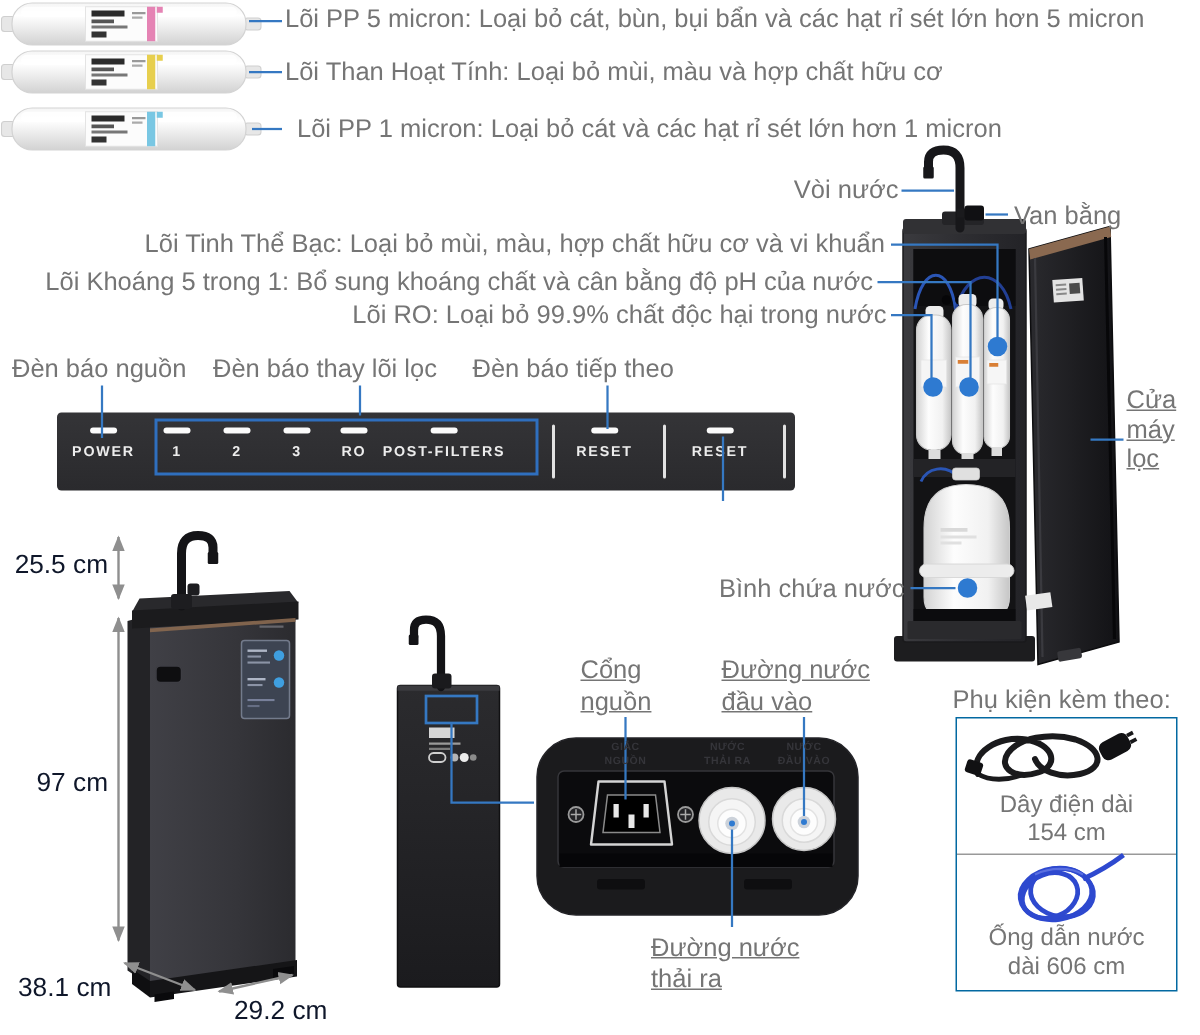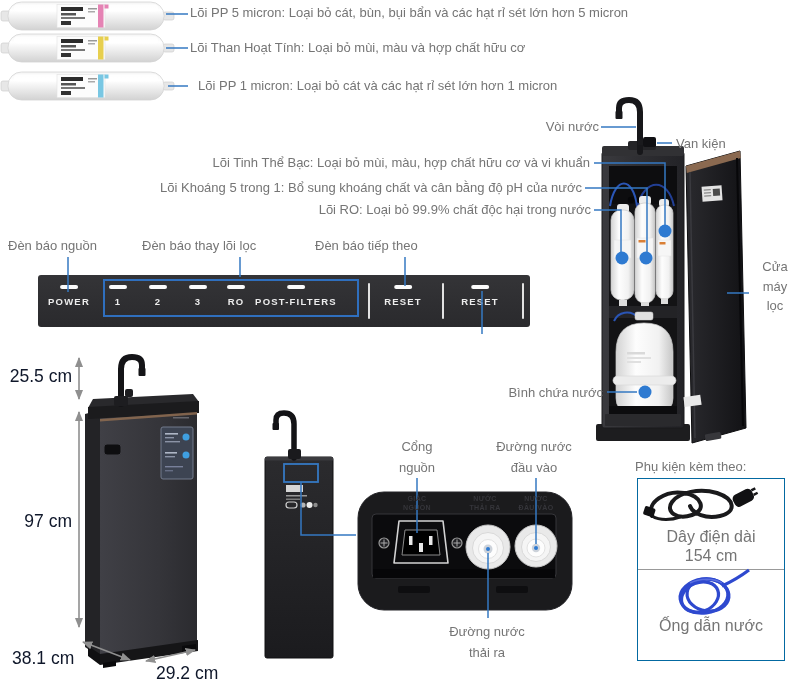--- a/index.html
+++ b/index.html
@@ -1,21 +1,21 @@
 <!DOCTYPE html>
 <html><head>
 <meta charset="utf-8">
 <style>
   html,body{margin:0;padding:0;background:#fff;}
   .canvas{position:relative;width:800px;height:690px;background:#ffffff;overflow:hidden;
           font-family:"Liberation Sans","DejaVu Sans",sans-serif;}
-  .lbl{position:absolute;font-size:13px;color:#757575;line-height:20px;white-space:nowrap;z-index:3;}
+  .lbl{position:absolute;font-size:17px;color:#757575;line-height:20px;white-space:nowrap;z-index:3;}
   .pre{white-space:pre-line;}
   .ra{text-align:right;}
-  .ctr{text-align:center;}
+  .ctr{text-decoration:underline;}
   .dim{position:absolute;font-size:17.5px;color:#0f172a;z-index:3;white-space:nowrap;}
   .art{position:absolute;left:0;top:0;z-index:2;pointer-events:none;}
   
   .panel{position:absolute;left:38px;top:275px;width:492px;height:52px;border-radius:3px;
          background:linear-gradient(#343437,#2a2a2d);z-index:1;}
   .p-item{position:absolute;top:10px;transform:translateX(-50%);display:flex;flex-direction:column;
           align-items:center;}
   .p-dash{width:18px;height:3.5px;background:#fbfbfb;border-radius:2px;}
   .p-item span{margin-top:7px;font-size:9.5px;font-weight:700;letter-spacing:1.2px;color:#ededed;white-space:nowrap;}
   .p-box{position:absolute;left:65px;top:4px;width:252px;height:34px;border:2px solid #2f6fbe;}
@@ -72,20 +72,21 @@
   </div>
 
   <div class="accbox">
     <div class="acc-div"></div>
     <div class="acc-text" style="top:49px">
       <div>Dây điện dài</div>
       <div>154 cm</div>
     </div>
     <div class="acc-text" style="top:138px">
       <div>Ống dẫn nước</div>
+      <div>dài 606 cm</div>
     </div>
   </div>
 
   <svg class="art" width="800" height="690" viewBox="0 0 800 690">
     <defs>
       <linearGradient id="gCap" x1="0" y1="0" x2="0" y2="1">
           <stop offset="0" stop-color="#f5f5f5"></stop>
           <stop offset=".3" stop-color="#ffffff"></stop>
           <stop offset="1" stop-color="#d2d2d2"></stop>
         </linearGradient>
@@ -354,21 +355,21 @@
       <circle cx="488" cy="549" r="2"></circle>
         <circle cx="536" cy="548" r="2"></circle>
     </g>
   </svg>
 
   <div class="lbl" style="left:190px;top:3px">Lõi PP 5 micron: Loại bỏ cát, bùn, bụi bẩn và các hạt rỉ sét lớn hơn 5 micron</div>
   <div class="lbl" style="left:190px;top:38px">Lõi Than Hoạt Tính: Loại bỏ mùi, màu và hợp chất hữu cơ</div>
   <div class="lbl" style="left:198px;top:76px">Lõi PP 1 micron: Loại bỏ cát và các hạt rỉ sét lớn hơn 1 micron</div>
 
   <div class="lbl ra" style="right:201px;top:117px">Vòi nước</div>
-  <div class="lbl" style="left:676px;top:134px">Van kiện</div>
+  <div class="lbl" style="left:676px;top:134px">Van bằng</div>
 
   <div class="lbl ra" style="right:210px;top:153px">Lõi Tinh Thể Bạc: Loại bỏ mùi, màu, hợp chất hữu cơ và vi khuẩn</div>
   <div class="lbl ra" style="right:218px;top:178px">Lõi Khoáng 5 trong 1: Bổ sung khoáng chất và cân bằng độ pH của nước</div>
   <div class="lbl ra" style="right:209px;top:200px">Lõi RO: Loại bỏ 99.9% chất độc hại trong nước</div>
 
   <div class="lbl" style="left:8px;top:236px">Đèn báo nguồn</div>
   <div class="lbl" style="left:142px;top:236px">Đèn báo thay lõi lọc</div>
   <div class="lbl" style="left:315px;top:236px">Đèn báo tiếp theo</div>
 
   <div class="lbl ctr pre" style="left:751px;top:257px;width:48px;line-height:19.5px">Cửa

